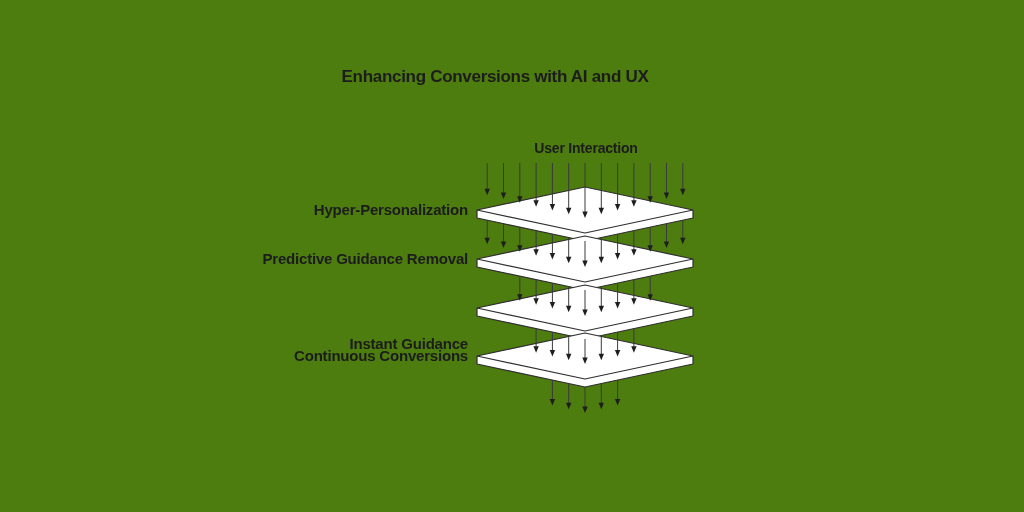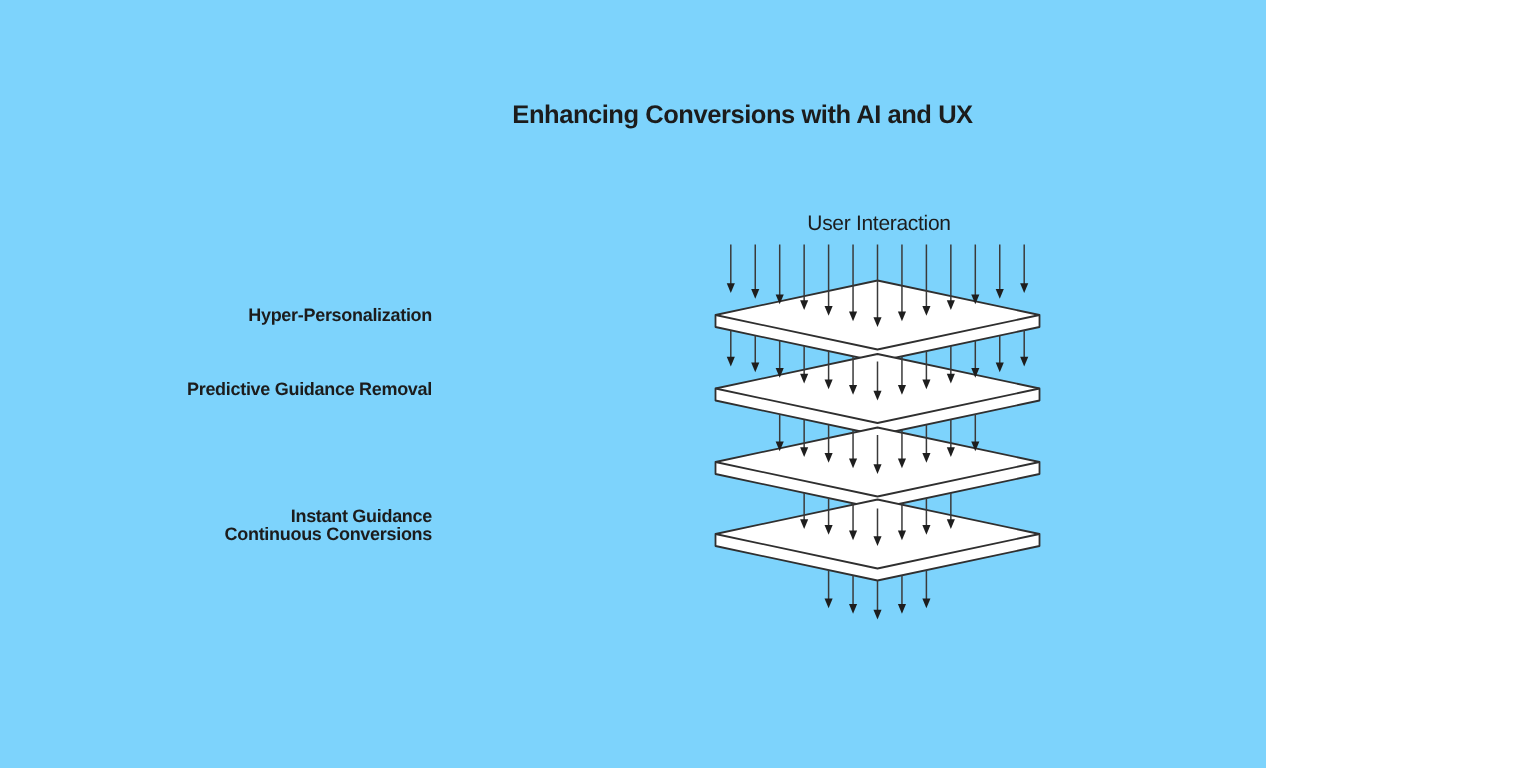--- a/index.html
+++ b/index.html
@@ -1,52 +1,52 @@
 <!DOCTYPE html>
 <html><head>
 <meta charset="utf-8">
 <style>
   html, body { margin: 0; padding: 0; background: #ffffff; }
   .canvas {
     position: relative;
-    width: 844px;
+    width: 1024px;
     height: 512px;
-    background: #7dd3fc;
+    background: #4d7c0f;
     overflow: hidden;
     font-family: "Liberation Sans", sans-serif;
     color: #1c1c1c;
   }
   .title {
     position: absolute;
     left: 495px;
     top: 67px;
     transform: translateX(-50%);
     font-size: 17px;
     font-weight: bold;
     letter-spacing: -0.3px;
     white-space: nowrap;
     color: #1c1c1c;
   }
   .flow-label {
     position: absolute;
     left: 586px;
     transform: translateX(-50%);
     font-size: 14px;
-    font-weight: normal;
+    font-weight: bold;
     letter-spacing: -0.2px;
     white-space: nowrap;
     color: #1c1c1c;
   }
   .flow-label.input  { top: 140px; }
   .flow-label.output { top: 426px; }
   #layer-labels { position: absolute; inset: 0; pointer-events: none; }
   .layer-label {
     position: absolute;
     right: 556px;
-    font-size: 12px;
+    font-size: 15px;
     font-weight: bold;
     letter-spacing: -0.2px;
     line-height: 14px;
     white-space: nowrap;
     text-align: left;
     color: #1c1c1c;
   }
   svg { position: absolute; left: 0; top: 0; }
 </style>
 </head>

